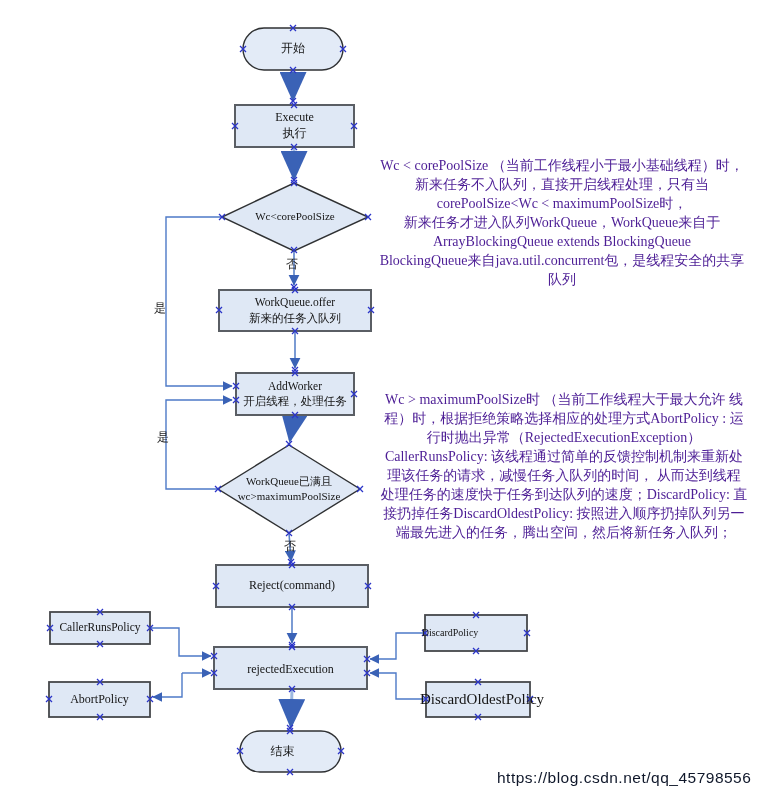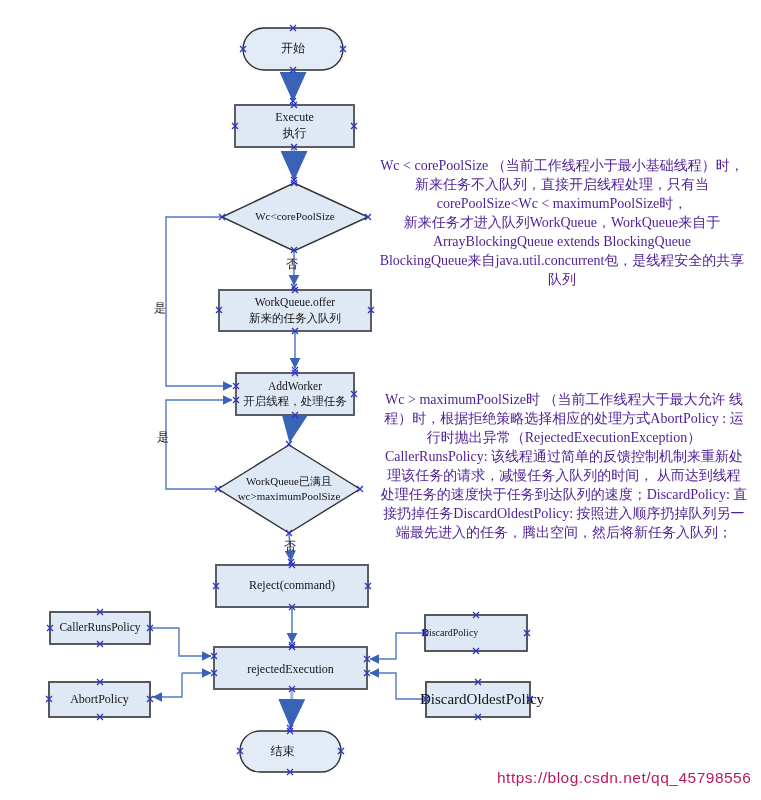--- a/index.html
+++ b/index.html
@@ -6,21 +6,21 @@
   #canvas{position:relative;width:761px;height:800px;background:#ffffff;overflow:hidden;
           font-family:"Liberation Serif","DejaVu Serif",serif;}
   #diagram-svg{position:absolute;left:0;top:0;}
   .lbl{position:absolute;display:flex;flex-direction:column;align-items:center;justify-content:center;
        text-align:center;color:#141414;line-height:1.32;pointer-events:none;}
   .lbl div{white-space:nowrap;text-align:center;}
   .edge-lbl{position:absolute;font-size:12px;color:#222;}
   .annot{position:absolute;color:#4c1d95;font-size:14px;line-height:19px;text-align:center;font-family:Liberation Serif, serif;}
   .annot div{white-space:nowrap;}
   .watermark{position:absolute;font-family:"Liberation Sans","DejaVu Sans",sans-serif;
-             font-size:15.5px;color:#be185d;letter-spacing:0.5px;}
+             font-size:15.5px;color:#0f172a;letter-spacing:0.5px;}
 </style>
 </head>
 <body>
 
 <div id="canvas">
 
   <svg id="diagram-svg" width="761" height="800" viewBox="0 0 761 800">
     <defs>
       <marker id="ahBig" markerWidth="11" markerHeight="9" refX="9" refY="4.5" orient="auto">
         <path d="M0,0 L10,4.5 L0,9 z" fill="#3a62b6"></path>

